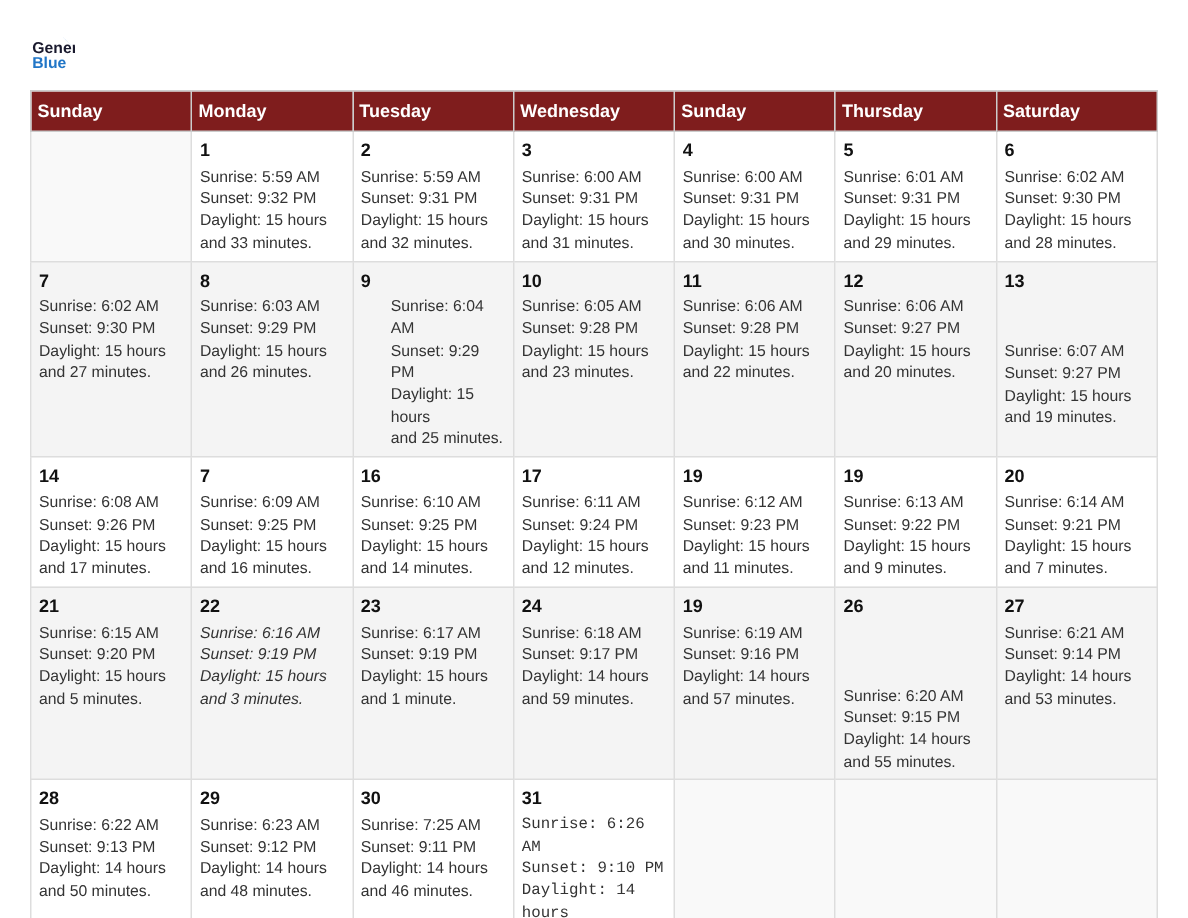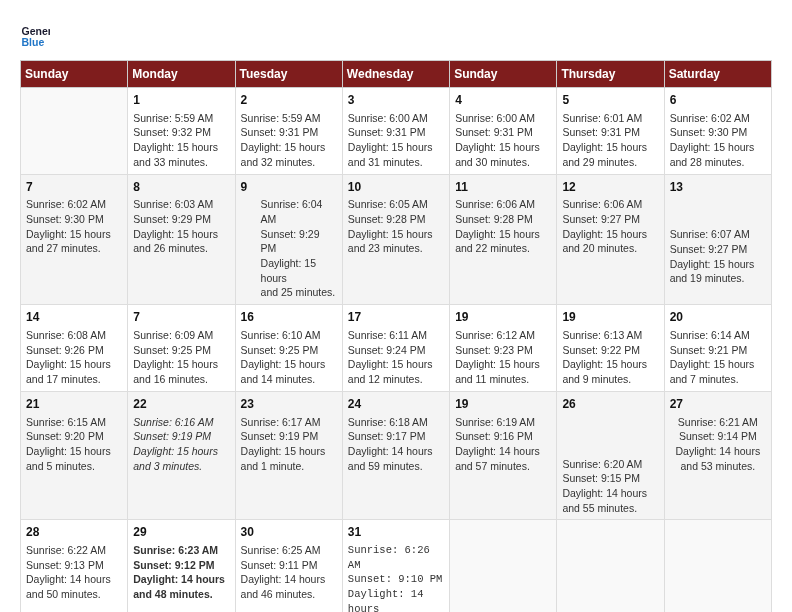--- a/index.html
+++ b/index.html
@@ -299,44 +299,44 @@
         </td>
         <td>
           <div class="day-num">26</div>
           <div class="day-info" style="white-space: pre-line; margin-top: 44px;">Sunrise: 6:20 AM
 Sunset: 9:15 PM
 Daylight: 14 hours
 and 55 minutes.</div>
         </td>
         <td>
           <div class="day-num">27</div>
-          <div class="day-info" style="white-space: pre-line; text-align: center;">Sunrise: 6:21 AM
+          <div class="day-info" style="white-space: pre-line;">Sunrise: 6:21 AM
 Sunset: 9:14 PM
 Daylight: 14 hours
 and 53 minutes.</div>
         </td>
       </tr>
       <tr>
         <td>
           <div class="day-num">28</div>
           <div class="day-info" style="white-space: pre-line;">Sunrise: 6:22 AM
 Sunset: 9:13 PM
 Daylight: 14 hours
 and 50 minutes.</div>
         </td>
         <td>
           <div class="day-num">29</div>
-          <div class="day-info" style="white-space: pre-line; font-weight: bold;">Sunrise: 6:23 AM
+          <div class="day-info" style="white-space: pre-line;">Sunrise: 6:23 AM
 Sunset: 9:12 PM
 Daylight: 14 hours
 and 48 minutes.</div>
         </td>
         <td>
           <div class="day-num">30</div>
-          <div class="day-info" style="white-space: pre-line;">Sunrise: 6:25 AM
+          <div class="day-info" style="white-space: pre-line;">Sunrise: 7:25 AM
 Sunset: 9:11 PM
 Daylight: 14 hours
 and 46 minutes.</div>
         </td>
         <td>
           <div class="day-num">31</div>
           <div class="day-info" style="white-space: pre-line; font-family: Liberation Mono, monospace;">Sunrise: 6:26 AM
 Sunset: 9:10 PM
 Daylight: 14 hours
 and 43 minutes.</div>

